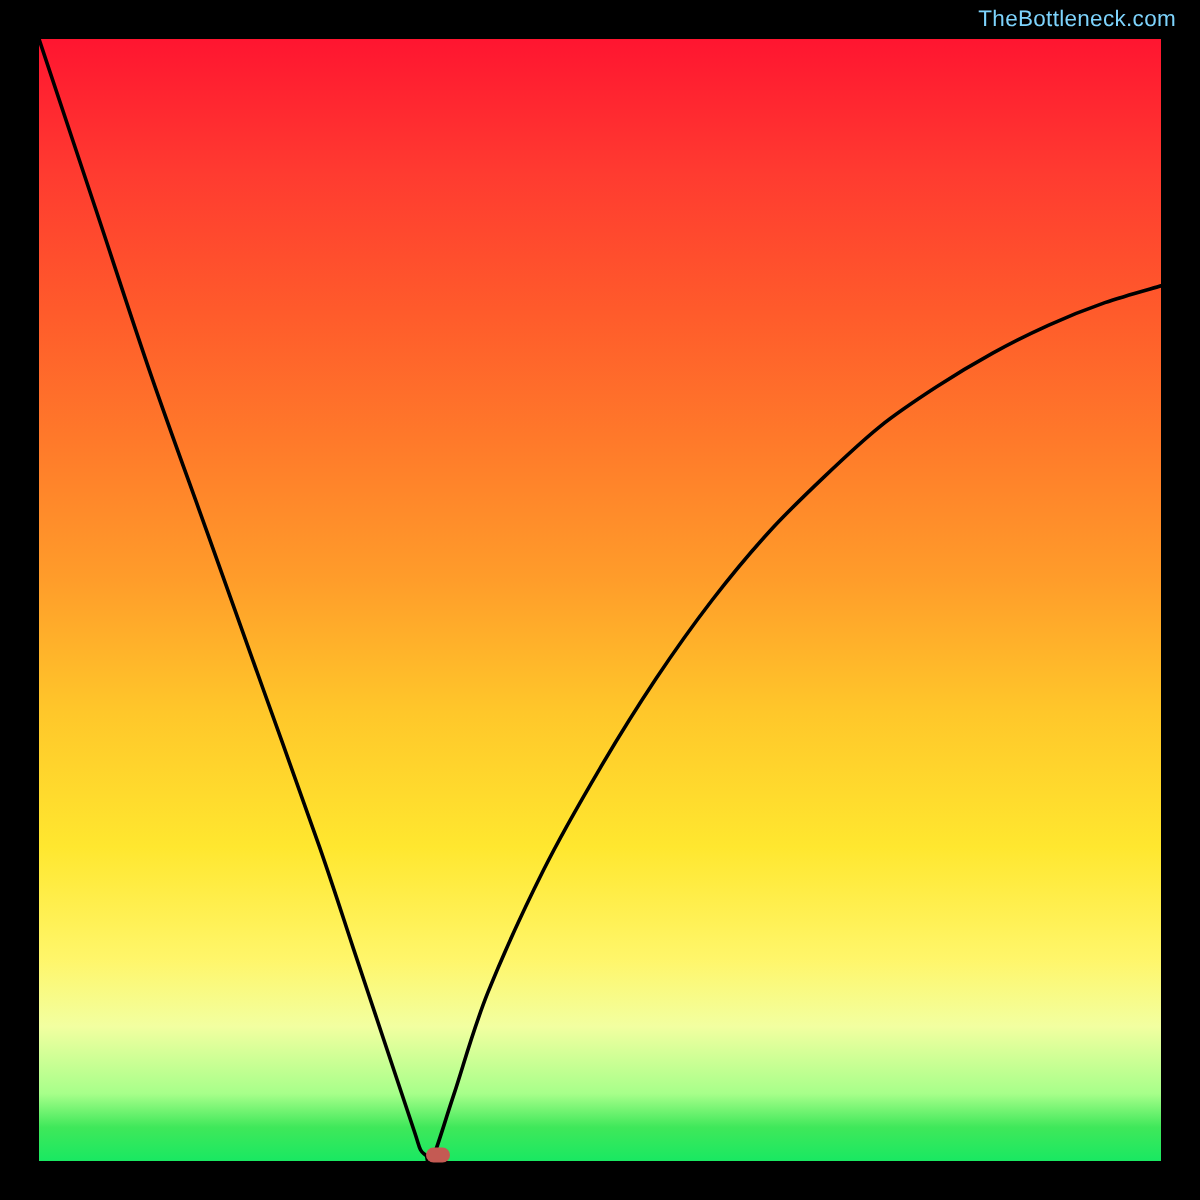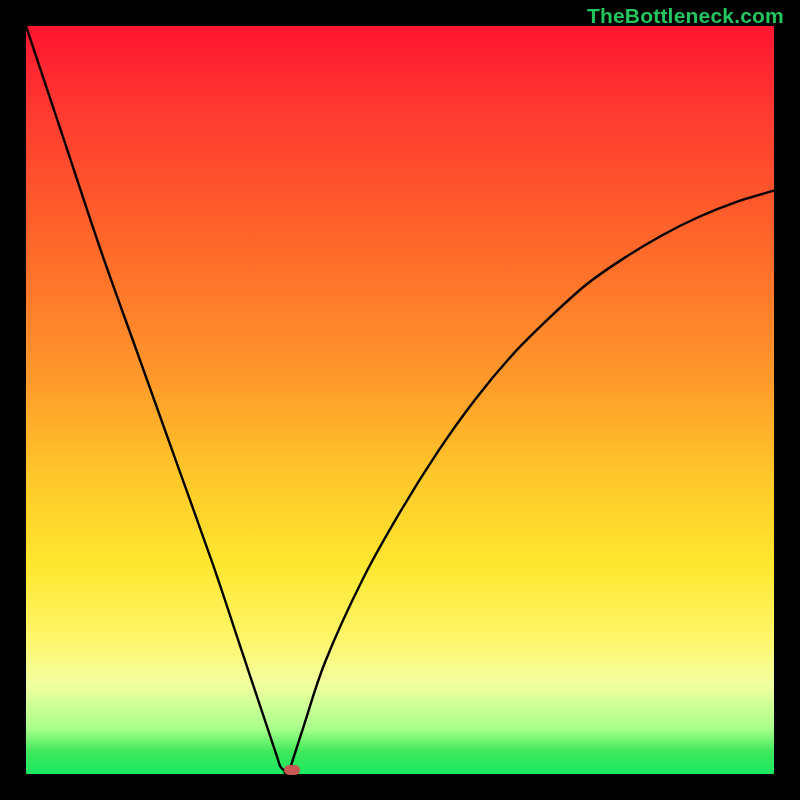--- a/index.html
+++ b/index.html
@@ -35,23 +35,23 @@
       #f2ffa0 88%,
       #a7ff8a 94%,
       #3fe85a 97%,
       #19e862 100%
     );
   }
   .watermark {
     position: absolute;
     top: 4px;
     right: 16px;
-    color: #22c55e;
-    font-size: 21px;
-    font-weight: 700;
+    color: #7dd3fc;
+    font-size: 15px;
+    font-weight: 400;
     letter-spacing: 0.2px;
     user-select: none;
   }
   svg.curve {
     position: absolute;
     left: 0;
     top: 0;
     width: 748px;
     height: 748px;
   }

